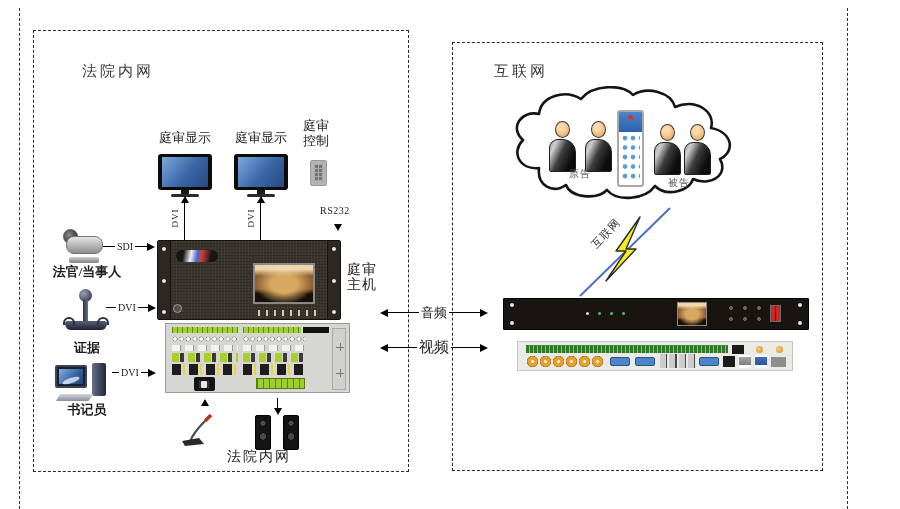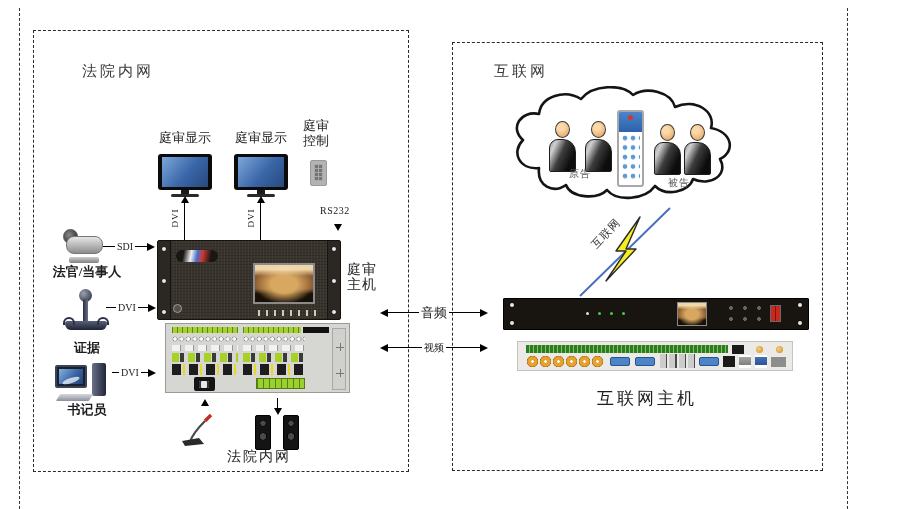--- a/index.html
+++ b/index.html
@@ -303,21 +303,21 @@
   <div class="abs harrow" style="left:380px;top:306px;width:108px;">
     <span class="ah-l"></span>
       <span class="ln"></span>
     <span class="cap" style="font-size:13px;">音频</span>
     <span class="ln"></span>
       <span class="ah-r"></span>
   </div>
   <div class="abs harrow" style="left:380px;top:341px;width:108px;">
     <span class="ah-l"></span>
       <span class="ln"></span>
-    <span class="cap" style="font-size:10px;">视频</span>
+    <span class="cap" style="font-size:15px;">视频</span>
     <span class="ln"></span>
       <span class="ah-r"></span>
   </div>
 
   <svg class="abs" style="left:505px;top:86px;" width="245" height="128" viewBox="0 0 245 128">
     <path d="M 34,82
              C 14,84 6,66 18,54
              C 4,42 16,24 34,28
              C 36,10 60,3 76,13
              C 88,-2 118,-2 128,9
@@ -387,15 +387,14 @@
     <div class="abs vga" style="left:92px;top:15px;width:20px;height:9px;"></div>
     <div class="abs vga" style="left:117px;top:15px;width:20px;height:9px;"></div>
     <div class="abs ports4" style="left:142px;top:12px;width:35px;height:14px;"></div>
     <div class="abs vga" style="left:181px;top:15px;width:20px;height:9px;"></div>
     <div class="abs rj45" style="left:205px;top:14px;width:12px;height:11px;"></div>
     <div class="abs usb" style="left:221px;top:13px;width:12px;height:13px;"></div>
     <div class="abs usb blue" style="left:237px;top:13px;width:12px;height:13px;"></div>
     <div class="abs" style="left:253px;top:15px;width:15px;height:10px;background:#8d8d8d;"></div>
   </div>
 
-  <div class="abs lbl" style="left:597px;top:387px;font-size:17px;letter-spacing:3px;">互联网主机</div>
 
 </div>
 
 </body></html>

